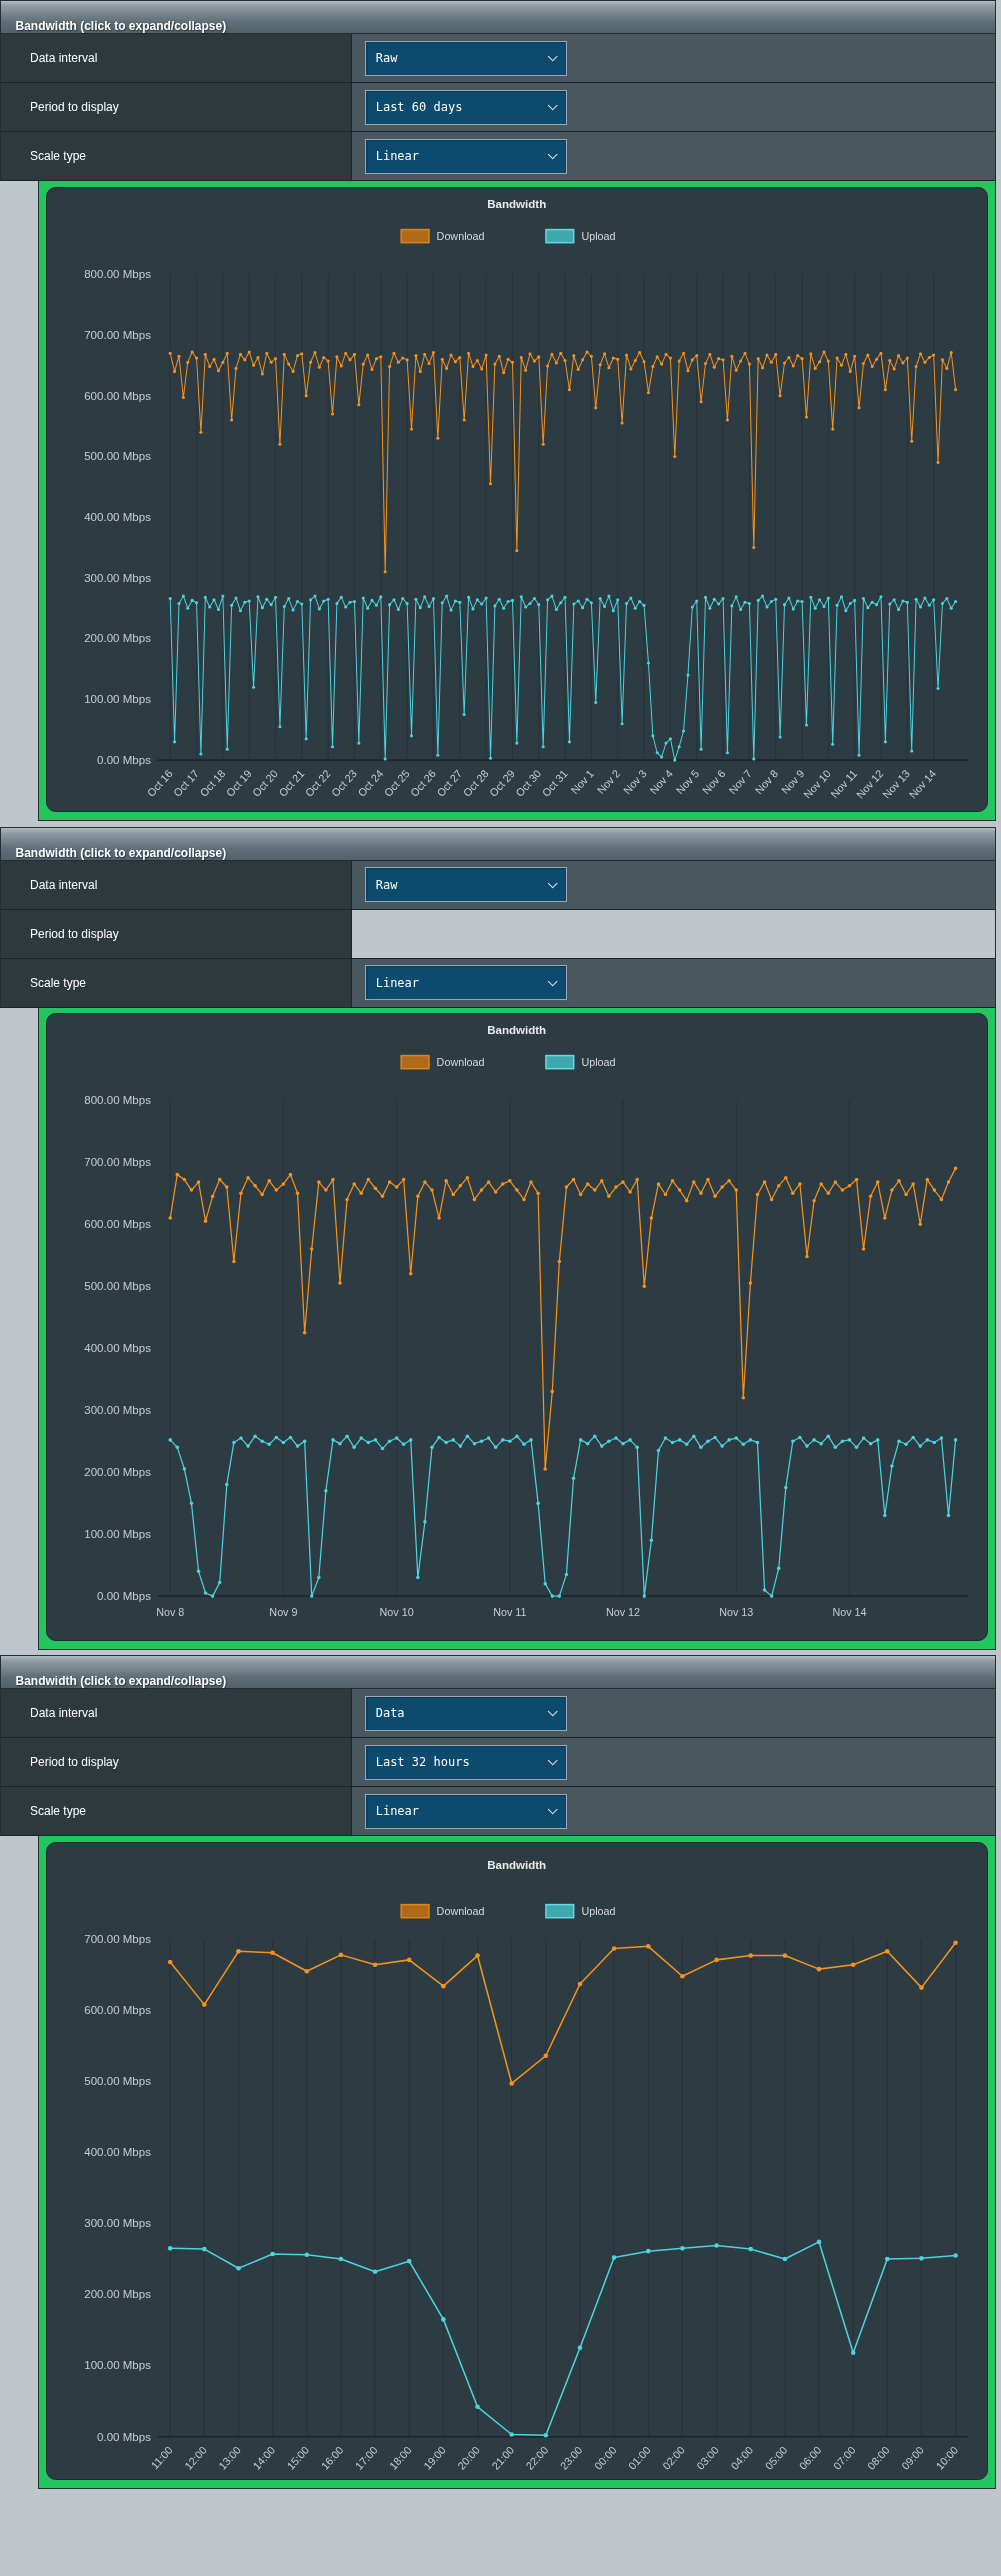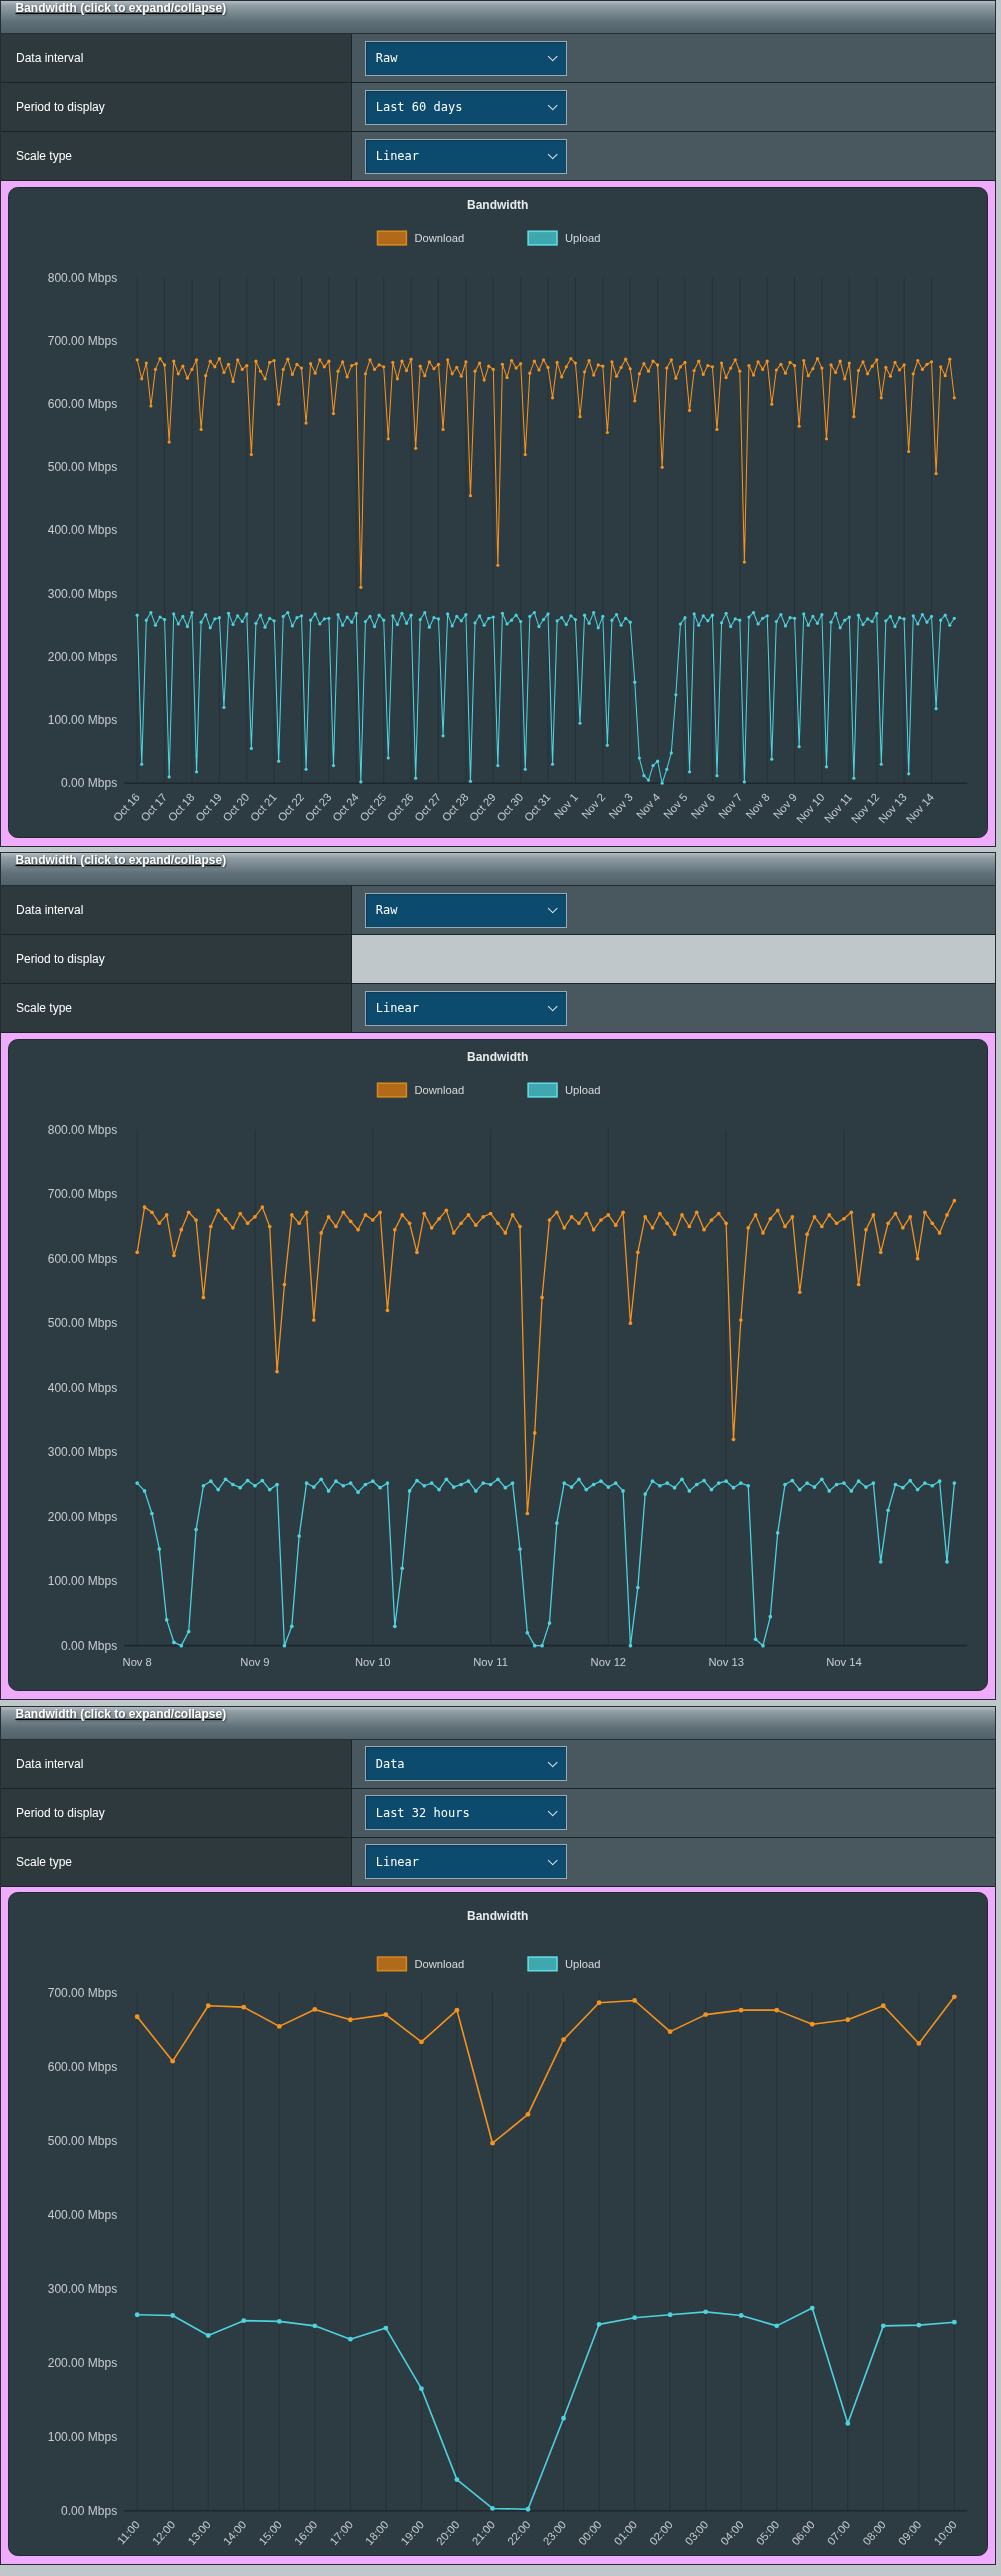--- a/index.html
+++ b/index.html
@@ -1,34 +1,34 @@
 <!DOCTYPE html>
 <html style="font-size:13px"><head>
 <meta charset="utf-8">
 <style>
   html,body{margin:0;padding:0;}
   body{background:#bfc7cb;font-family:"Liberation Sans",sans-serif;}
   .content{width:996px;}
   .panel{margin-bottom:5.6px;}
   .panel-head{height:32px;background:linear-gradient(180deg,#b2bcc2 0%,#8f9ca3 15%,#5f6f77 65%,#51616a 100%);
-    border:1.6px solid #242d32;display:flex;align-items:flex-start;padding:0 14.5px;cursor:pointer;text-decoration:underline;}
+    border:1.6px solid #242d32;display:flex;align-items:flex-end;padding:0 14.5px;cursor:pointer;}
   .panel-title{color:#ffffff;font-weight:bold;font-size:12px;text-shadow:0.8px 0.8px 1.6px rgba(0,0,0,.55);}
   .form{border-left:1.6px solid #242d32;border-right:1.6px solid #242d32;}
   .row{display:flex;height:48px;border-bottom:1.6px solid #1b2428;}
   .cell-label{width:351px;background:#2e393d;color:#fff;font-size:12px;display:flex;align-items:center;
-    padding-left:15px;box-sizing:border-box;border-right:1.6px solid #1b2428;}
+    padding-left:29px;box-sizing:border-box;border-right:1.6px solid #1b2428;}
   .cell-value{flex:1;background:#49585e;display:flex;align-items:center;padding-left:13px;}
   .select{width:202px;height:35px;background:#0c4a6e;border:0.8px solid #9aaab0;display:flex;align-items:center;
     justify-content:space-between;padding:0 9.7px;box-sizing:border-box;cursor:pointer;
     box-shadow:inset 0.8px 0.8px 1.6px rgba(0,0,0,.25);}
   .sel-text{color:#fff;font-family:"DejaVu Sans Mono","Liberation Mono",monospace;font-size:12px;white-space:pre;}
   .chev{width:6.4px;height:6.4px;border-right:1.6px solid #e9eff1;border-bottom:1.6px solid #e9eff1;
     transform:rotate(45deg);margin-top:-3.2px;}
-  .chart-wrap{background:#f0abfc;padding:5.6px 7.3px 8px;border-left:1.6px solid #242d32;
-    border-right:1.6px solid #242d32;border-bottom:1.6px solid #242d32;}
+  .chart-wrap{background:#22c55e;padding:5.6px 7.3px 8px;border-left:1.6px solid #242d32;
+    border-right:1.6px solid #242d32;border-bottom:1.6px solid #242d32;margin-left:38px;}
   .chart-box{background:#2d3b42;border-radius:9.7px;border:0.8px solid #202a30;overflow:hidden;}
   .chart-box svg{display:block;width:100%;height:auto;}
   .c-title{fill:#e9eced;font-family:"Liberation Sans",sans-serif;font-size:15px;font-weight:bold;}
   .c-axis{fill:#c7cdd0;font-family:"Liberation Sans",sans-serif;font-size:15px;}
   .c-xlab{fill:#c7cdd0;font-family:"Liberation Sans",sans-serif;font-size:14px;}
   .c-leg{fill:#d7dbdd;font-family:"Liberation Sans",sans-serif;font-size:14px;}
 </style>
 </head>
 <body>
 

